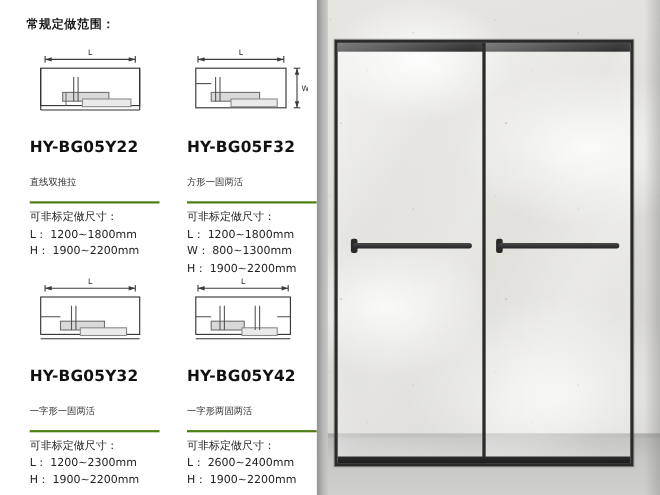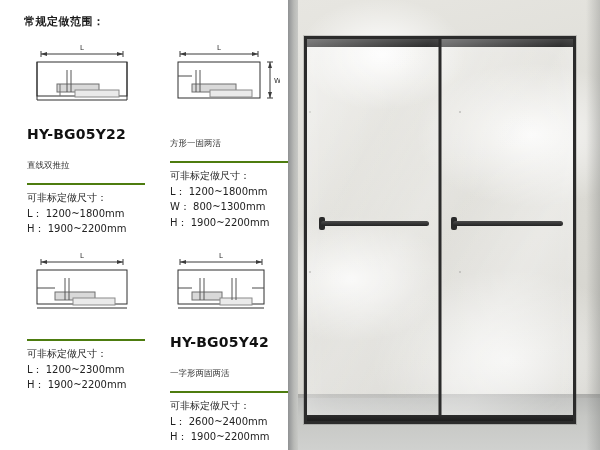--- a/index.html
+++ b/index.html
@@ -198,20 +198,21 @@
 
             <rect x="8" y="22" width="82" height="36" stroke="#2f2f2f"></rect>
             <rect x="22" y="44" width="44" height="8" fill="#d9d9d9" stroke="#6f6f6f"></rect>
             <rect x="40" y="50" width="42" height="7" fill="#eaeaea" stroke="#8a8a8a"></rect>
             <line x1="26" y1="30" x2="26" y2="52" stroke="#565656"></line>
             <line x1="30" y1="30" x2="30" y2="52" stroke="#565656"></line>
             <line x1="8" y1="36" x2="22" y2="36" stroke="#4a4a4a"></line>
           </g>
         </svg>
       </div>
+      <div class="model">HY-BG05F32</div>
       <div class="subtitle">方形一固两活</div>
       <div class="note">
         <div class="ln">可非标定做尺寸：</div>
         <div class="ln">L： 1200~1800mm</div>
         <div class="ln">W： 800~1300mm</div>
         <div class="ln">H： 1900~2200mm</div>
       </div>
     </div>
 
     <div class="spec c0 r1">
@@ -228,20 +229,22 @@
             <rect x="10" y="22" width="90" height="34" stroke="#2f2f2f"></rect>
             <line x1="10" y1="60" x2="100" y2="60" stroke="#2f2f2f"></line>
             <rect x="28" y="44" width="40" height="8" fill="#d9d9d9" stroke="#6f6f6f"></rect>
             <rect x="46" y="50" width="42" height="7" fill="#eaeaea" stroke="#8a8a8a"></rect>
             <line x1="38" y1="30" x2="38" y2="52" stroke="#565656"></line>
             <line x1="42" y1="30" x2="42" y2="52" stroke="#565656"></line>
             <line x1="10" y1="40" x2="28" y2="40" stroke="#4a4a4a"></line>
           </g>
         </svg>
       </div>
+      <div class="model">HY-BG05Y32</div>
+      <div class="subtitle">一字形一固两活</div>
       <div class="note">
         <div class="ln">可非标定做尺寸：</div>
         <div class="ln">L： 1200~2300mm</div>
         <div class="ln">H： 1900~2200mm</div>
       </div>
     </div>
 
     <div class="spec c1 r1">
       <div class="dwg">
         <svg width="110" height="80" viewBox="0 0 110 80">

